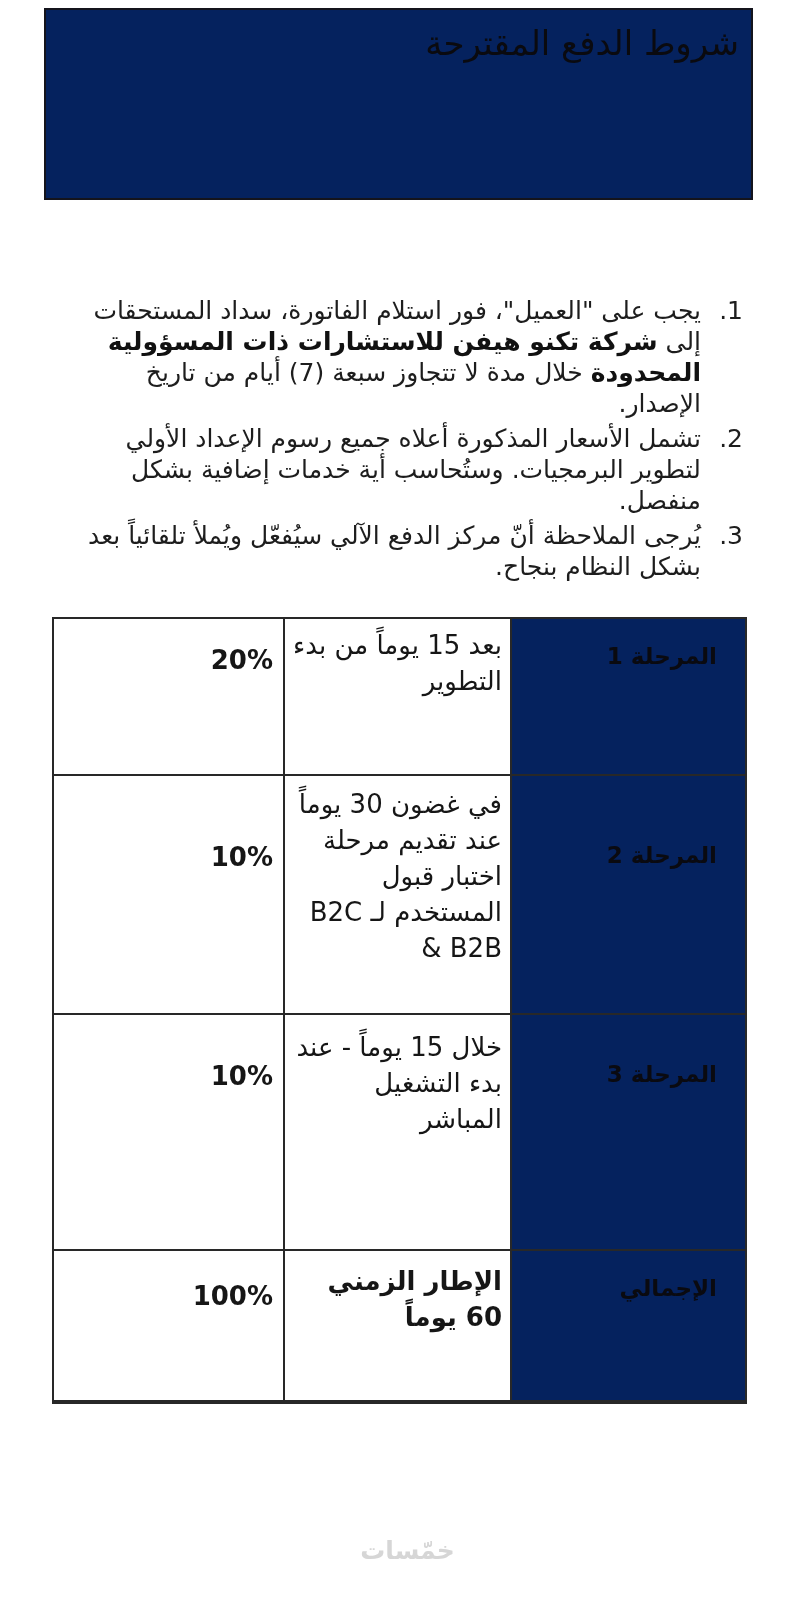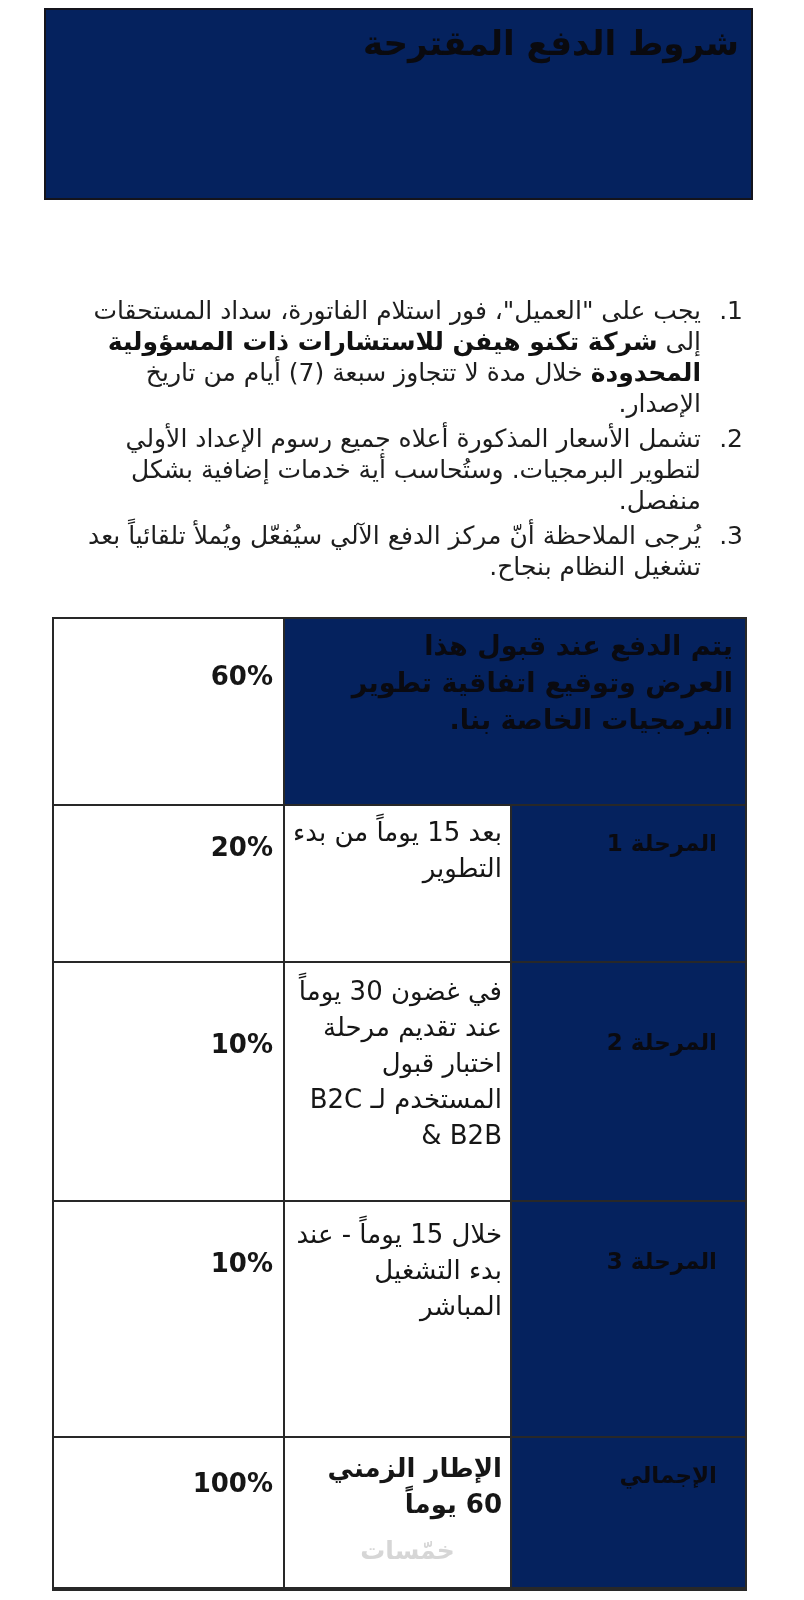--- a/index.html
+++ b/index.html
@@ -25,21 +25,21 @@
     width: 709px;
     height: 192px;
     background: #05225E;
     border: 2px solid #14141c;
   }
   .header-title {
     padding: 12px 12px 0 0;
     text-align: right;
     direction: rtl;
     font-size: 34px;
-    font-weight: bold;
+    font-weight: normal;
     color: #0a0a0f;
     line-height: 1.25;
   }
 
   
   .terms {
     position: absolute;
     top: 295px;
     right: 61px;
     width: 687px;
@@ -165,37 +165,31 @@
     <li>
       <span class="term-num">1.</span>
       <span class="term-text"><span>يجب على "العميل"، فور استلام الفاتورة، سداد المستحقات إلى </span><strong>شركة تكنو هيفن للاستشارات ذات المسؤولية المحدودة</strong><span> خلال مدة لا تتجاوز سبعة (7) أيام من تاريخ الإصدار.</span></span>
     </li>
     <li>
       <span class="term-num">2.</span>
       <span class="term-text">تشمل الأسعار المذكورة أعلاه جميع رسوم الإعداد الأولي لتطوير البرمجيات. وستُحاسب أية خدمات إضافية بشكل منفصل.</span>
     </li>
     <li>
       <span class="term-num">3.</span>
-      <span class="term-text">يُرجى الملاحظة أنّ مركز الدفع الآلي سيُفعّل ويُملأ تلقائياً بعد تشغيل النظام بنجاح.</span>
+      <span class="term-text">يُرجى الملاحظة أنّ مركز الدفع الآلي سيُفعّل ويُملأ تلقائياً بعد بشكل النظام بنجاح.</span>
     </li>
   </ol>
 
   <table class="pay-table">
     <colgroup>
       <col class="col-phase">
       <col class="col-desc">
       <col class="col-pct">
     </colgroup>
     <tbody>
-      <tr class="r1">
-        <td class="navy offer" colspan="2">يتم الدفع عند قبول هذا العرض وتوقيع اتفاقية تطوير البرمجيات الخاصة بنا.</td>
-        <td class="pct">
-          <span>60%</span>
-        </td>
-      </tr>
       <tr class="r2">
         <td class="navy phase">المرحلة 1</td>
         <td class="desc">بعد 15 يوماً من بدء التطوير</td>
         <td class="pct">
           <span>20%</span>
         </td>
       </tr>
       <tr class="r3">
         <td class="navy phase">المرحلة 2</td>
         <td class="desc">في غضون 30 يوماً عند تقديم مرحلة اختبار قبول المستخدم لـ B2C &amp; B2B</td>

